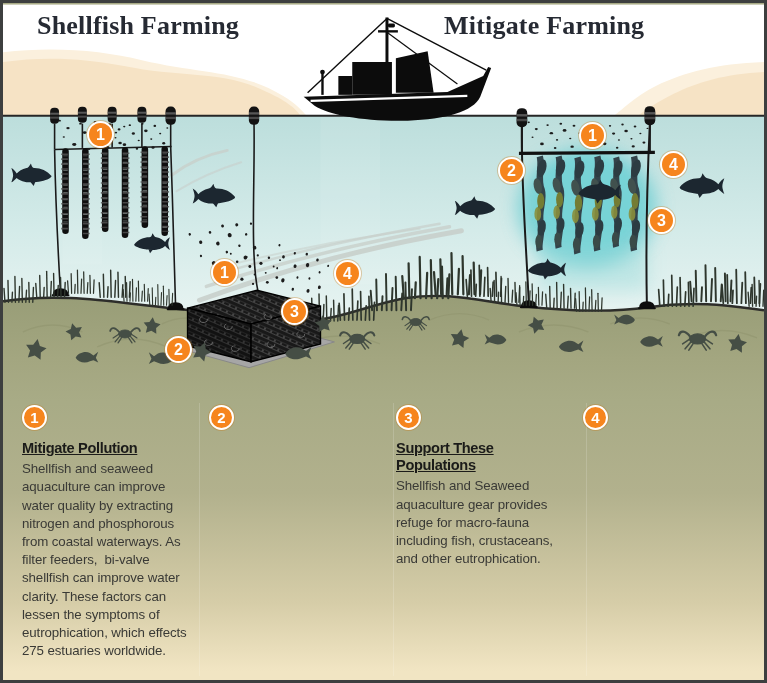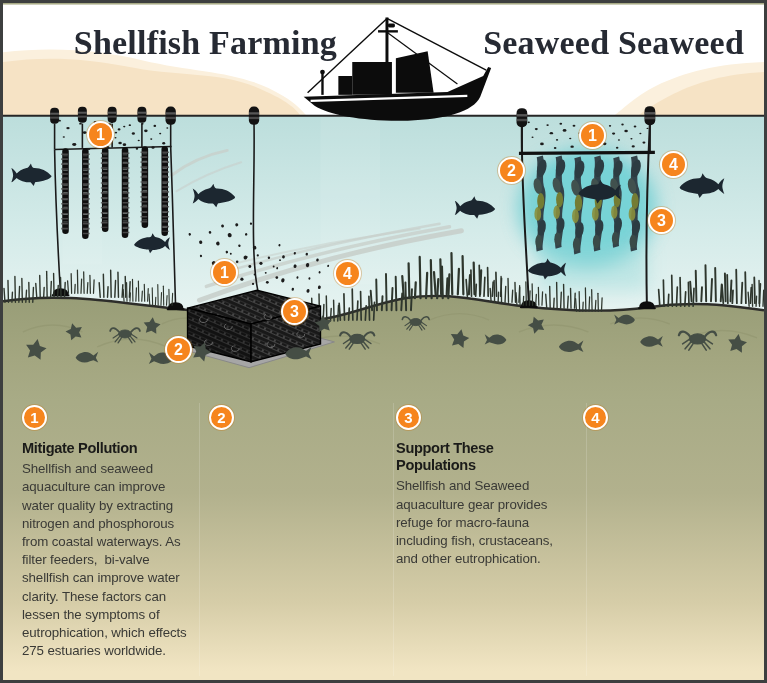--- a/index.html
+++ b/index.html
@@ -4,22 +4,22 @@
 <style>
   html,body{margin:0;padding:0;background:#888;}
   .stage{
     position:relative;width:767px;height:683px;overflow:hidden;
     border:3px solid #3d3f3f;box-sizing:border-box;
     background:linear-gradient(180deg,#a8ab86 0px,#a8ab86 400px,#b2b18d 490px,#d6cda8 600px,#f1e5c3 668px,#f1e5c3 100%);
     font-family:"Liberation Sans",sans-serif;
   }
   .scene{position:absolute;left:0;top:0;}
   .title{
-    position:absolute;top:21px;text-align:right;width:300px;
-    font-family:"Liberation Serif",serif;font-weight:700;font-size:34px;
+    position:absolute;top:8px;text-align:left;width:300px;
+    font-family:"Liberation Serif",serif;font-weight:700;font-size:26px;
     color:#262a33;letter-spacing:.2px;
   }
   .title-shellfish{left:34px;}
   .title-seaweed{left:441px;}
   .badge{
     position:absolute;width:27px;height:27px;border-radius:50%;
     background:#f6851d;border:2px solid #ffffff;box-sizing:border-box;
     color:#fff;font-weight:700;font-size:16px;line-height:23px;text-align:center;
     box-shadow:0 0 0 1px rgba(200,120,20,.35);
   }
@@ -34,21 +34,21 @@
   .b-s3 {left:645px;top:204px;}
   .b-s4 {left:657px;top:148px;}
   .legend{
     position:absolute;left:0;right:0;top:402px;
     display:grid;grid-template-columns:1fr 1fr 1fr 1fr;
     gap:21px;padding:0 15px 0 19px;
   }
   .legend .badge{position:static;width:25px;height:25px;font-size:15px;line-height:21px;}
   .legend-title{
     font-weight:700;font-size:14.6px;letter-spacing:-.35px;
-    color:#1b1b19;margin:10px 0 3px 0;line-height:1.18;
+    color:#1b1b19;margin:10px 0 3px 0;line-height:1.18;text-decoration:underline;
   }
   .legend-body{
     font-size:13.3px;line-height:1.37;letter-spacing:-.1px;
     color:#3a3a36;white-space:pre-wrap;
   }
   .seam{position:absolute;top:400px;bottom:4px;width:1px;background:rgba(255,255,255,.16);}
   .seam-1{left:196px;} .seam-2{left:390px;} .seam-3{left:583px;}
 </style>
 </head>
 <body>
@@ -361,21 +361,21 @@
         <use href="#ffish" transform="translate(653,340) scale(1.2)"></use>
       </g>
     </g>
   </svg>
 
   <div class="seam seam-1"></div>
   <div class="seam seam-2"></div>
   <div class="seam seam-3"></div>
 
   <div class="title title-shellfish">Shellfish Farming</div>
-  <div class="title title-seaweed">Seaweed Seaweed</div>
+  <div class="title title-seaweed">Mitigate Farming</div>
 
   <div class="badge b-l1">1</div>
   <div class="badge b-c1">1</div>
   <div class="badge b-c2">2</div>
   <div class="badge b-c3">3</div>
   <div class="badge b-c4">4</div>
   <div class="badge b-s1">1</div>
   <div class="badge b-s2">2</div>
   <div class="badge b-s3">3</div>
   <div class="badge b-s4">4</div>

